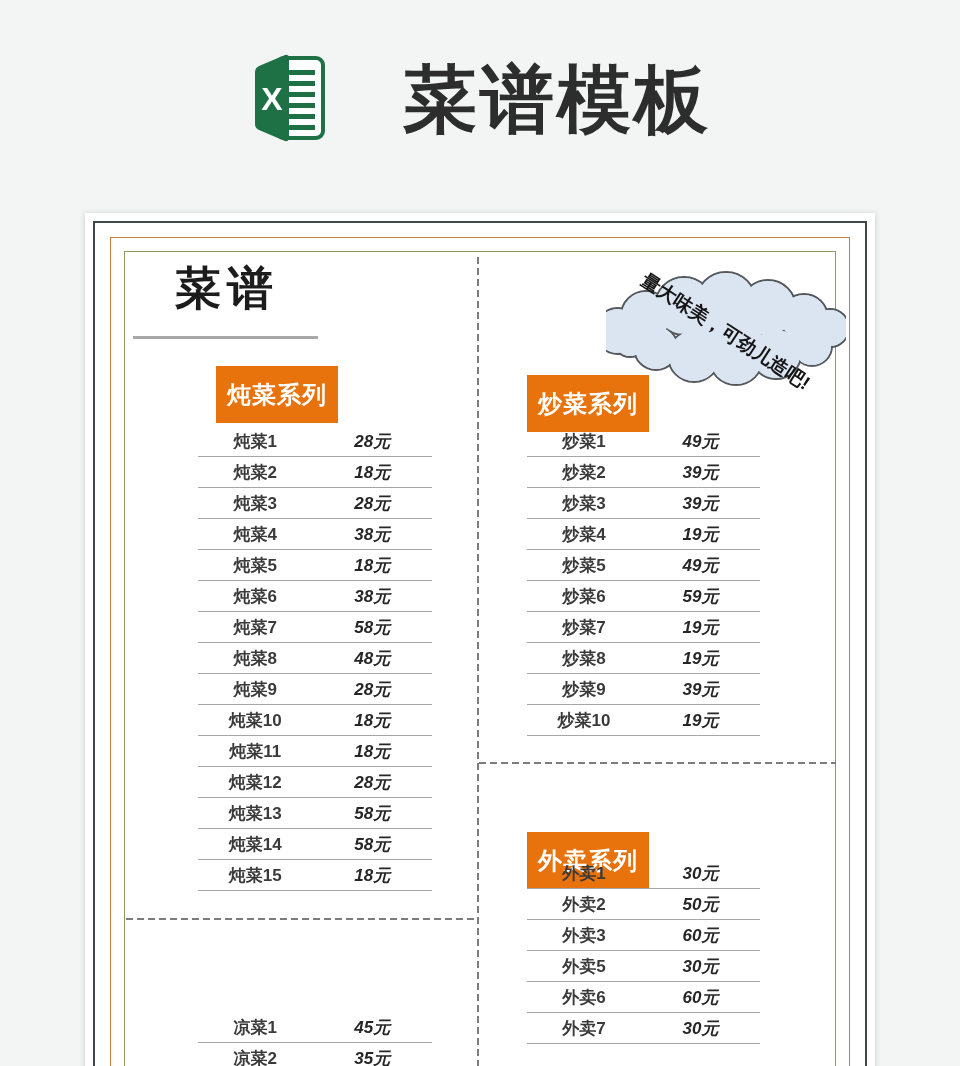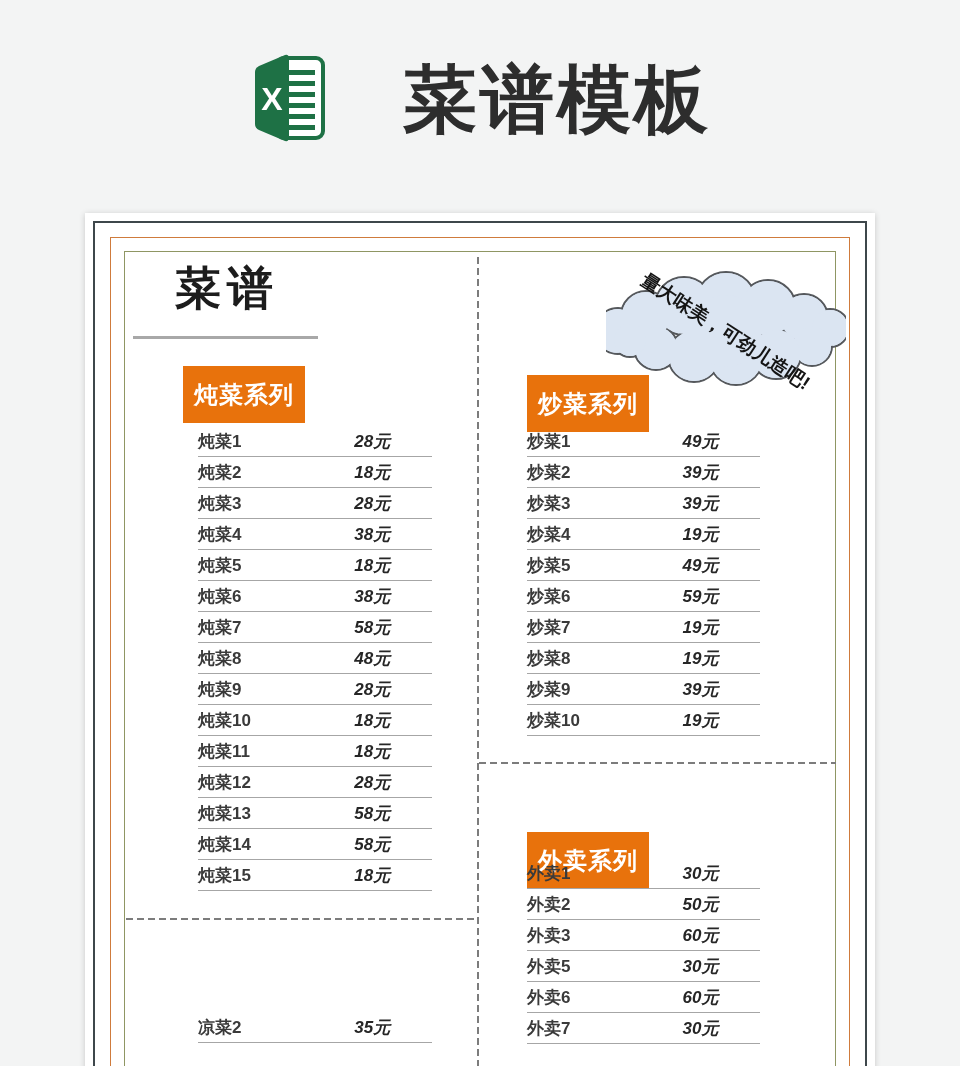--- a/index.html
+++ b/index.html
@@ -42,35 +42,35 @@
     background:repeating-linear-gradient(90deg,#7c7c7c 0 7px,transparent 7px 11px);
   }
   .hdash-left{left:41px;top:705px;width:352px;}
   .hdash-right{left:394px;top:549px;width:357px;}
   
   .section-header{
     position:absolute;width:122px;height:57px;background:#e8720c;
     display:flex;align-items:center;justify-content:center;
     color:#ffffff;font-size:24px;font-weight:bold;letter-spacing:1px;
   }
-  .hdr-stew{left:98px;top:153px;}
+  .hdr-stew{left:131px;top:153px;}
   .hdr-stirfry{left:442px;top:162px;}
   .hdr-cold{left:113px;top:736px;}
   .hdr-takeout{left:442px;top:583px;margin-top:36px;}
   .rows{position:absolute;}
   .rows-stew{left:113px;top:213px;width:234px;}
   .rows-stirfry{left:442px;top:213px;width:233px;}
   .rows-cold{left:113px;top:799px;width:234px;}
   .rows-takeout{left:442px;top:645px;width:233px;}
   .row{
     height:30px;border-bottom:1px solid #a6a6a6;
     display:flex;align-items:center;
   }
   .iname{
-    flex:0 0 49%;text-align:left;font-size:17px;color:#3a3a3a;font-weight:600;
+    flex:0 0 49%;text-align:center;font-size:17px;color:#3a3a3a;font-weight:600;
   }
   .iprice{
     flex:1;text-align:center;font-size:17px;color:#262626;font-style:italic;font-weight:600;
   }
   
   .cloud-wrap{position:absolute;left:521px;top:28px;width:240px;height:182px;}
 </style>
 </head>
 <body>
 
@@ -213,20 +213,24 @@
       <div class="row">
         <span class="iname">炒菜9</span>
         <span class="iprice">39元</span>
       </div>
       <div class="row">
         <span class="iname">炒菜10</span>
         <span class="iprice">19元</span>
       </div>
     </div>
   <div class="rows rows-cold">
+      <div class="row">
+        <span class="iname">凉菜1</span>
+        <span class="iprice">45元</span>
+      </div>
       <div class="row">
         <span class="iname">凉菜2</span>
         <span class="iprice">35元</span>
       </div>
     </div>
   <div class="rows rows-takeout">
       <div class="row">
         <span class="iname">外卖1</span>
         <span class="iprice">30元</span>
       </div>

